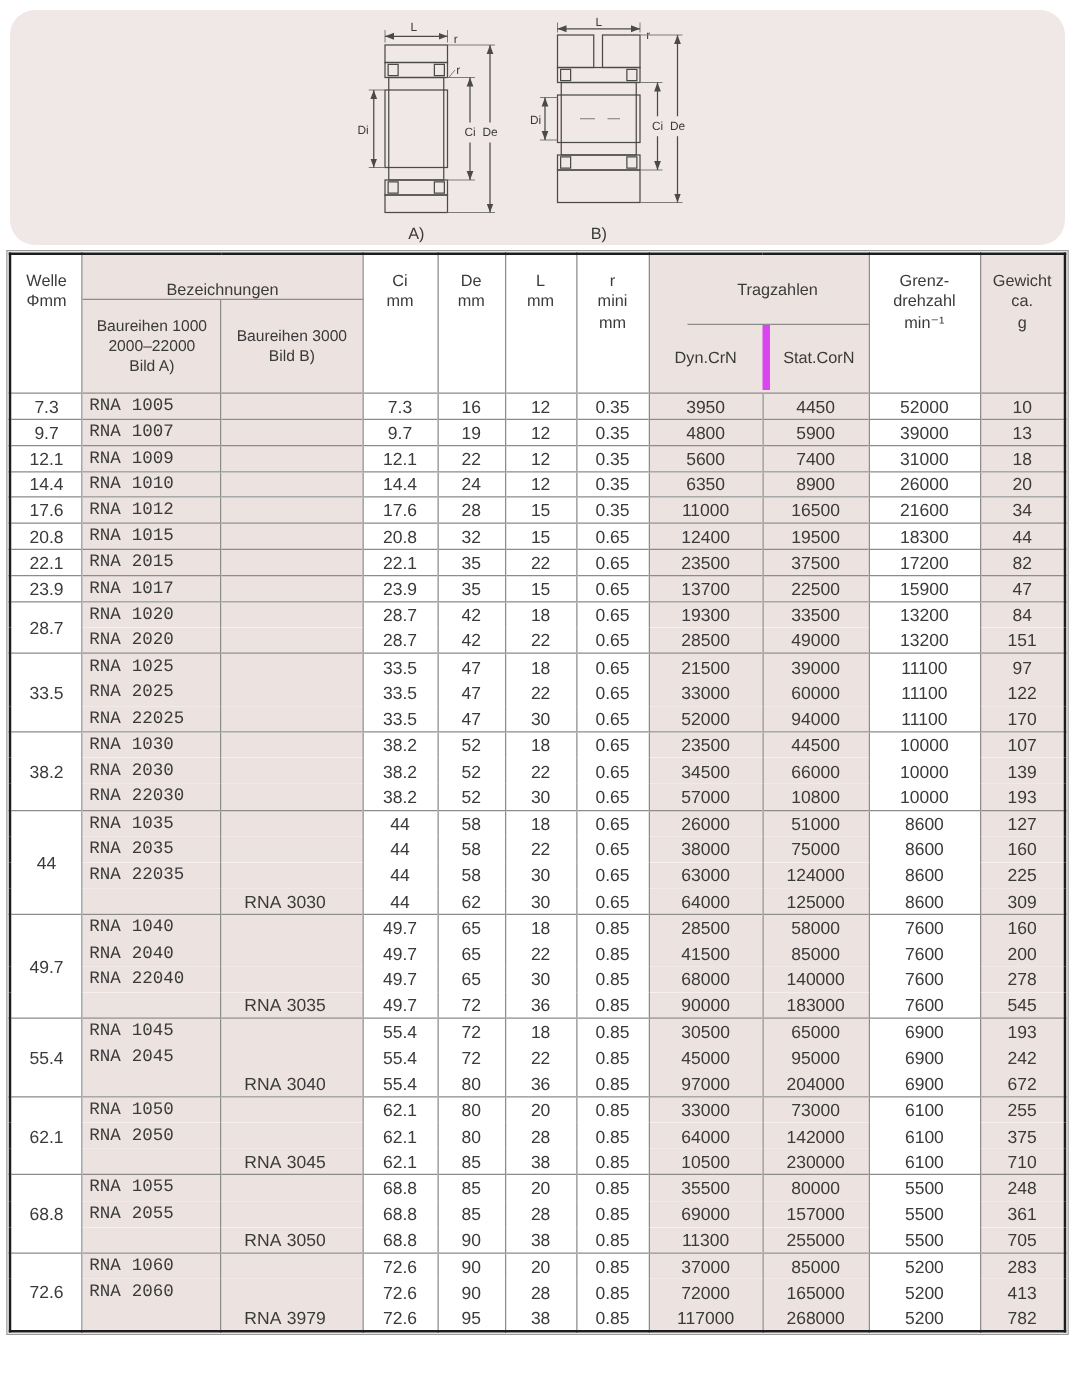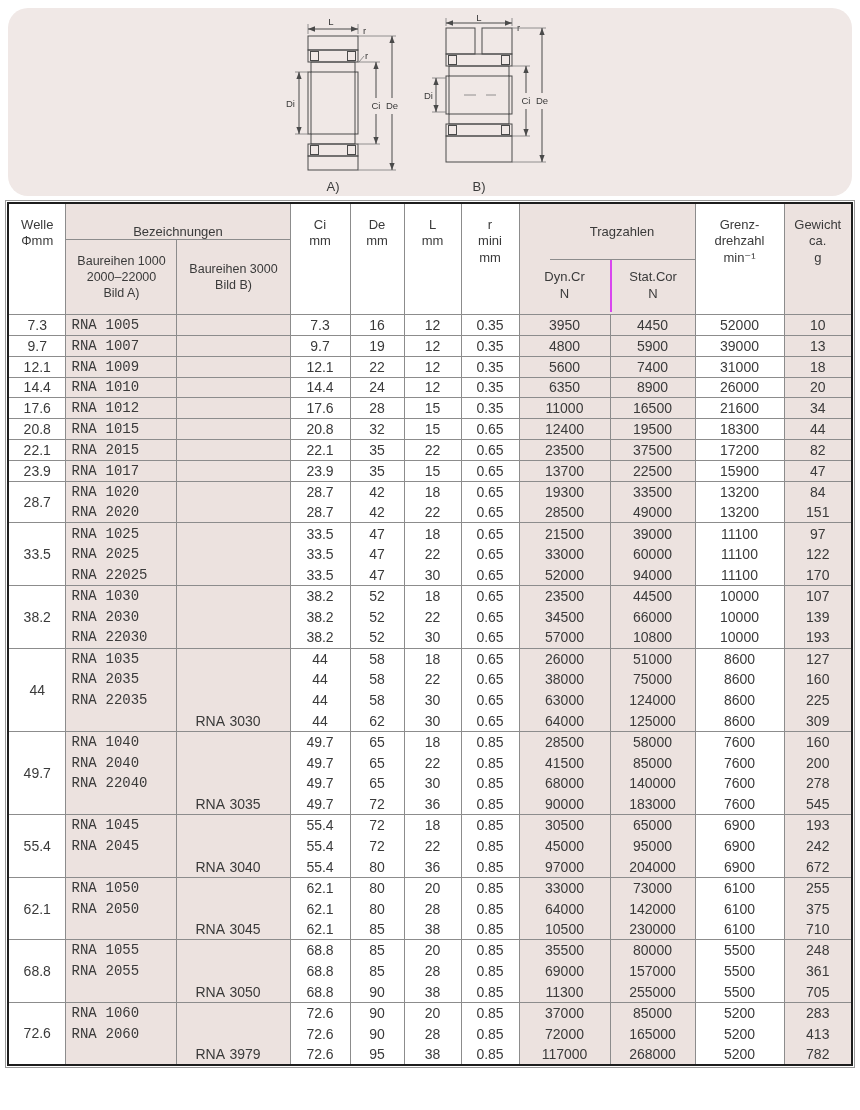--- a/index.html
+++ b/index.html
@@ -74,23 +74,23 @@
     justify-content:flex-start;padding:13px 0 16px;box-sizing:border-box;
   }
   .stack .top{display:flex;flex-direction:column;align-items:center;line-height:1.25;}
   .sub-stack{
     height:74px;display:flex;flex-direction:column;align-items:center;
     justify-content:center;line-height:1.3;font-size:12.5px;text-align:center;
   }
   .trag-wrap{height:108px;display:flex;flex-direction:column;}
   .trag-title{height:55px;border-bottom:1px solid #8c8c8c;display:flex;align-items:center;justify-content:center;margin-left:30px;}
   .trag-sub{flex:1;display:flex;}
-  .trag-col{display:flex;flex-direction:column;align-items:center;justify-content:center;line-height:1.3;}
+  .trag-col{display:flex;flex-direction:row;align-items:center;justify-content:center;line-height:1.3;}
   .trag-col:first-child{flex:0 0 51.5%;}
-  .trag-col:last-child{flex:1;border-left:2px solid #d946ef;}
+  .trag-col:last-child{flex:1;border-left:6px solid #d946ef;}
 </style>
 </head>
 <body>
 
 <div class="panel">
 
   <svg id="diagA" class="diag" width="120" height="182" viewBox="0 0 120 182">
     <defs>
       <pattern id="hatch" width="5" height="5" patternUnits="userSpaceOnUse" patternTransform="rotate(45)">
         <rect width="5" height="5" fill="#ebe2df"></rect>

